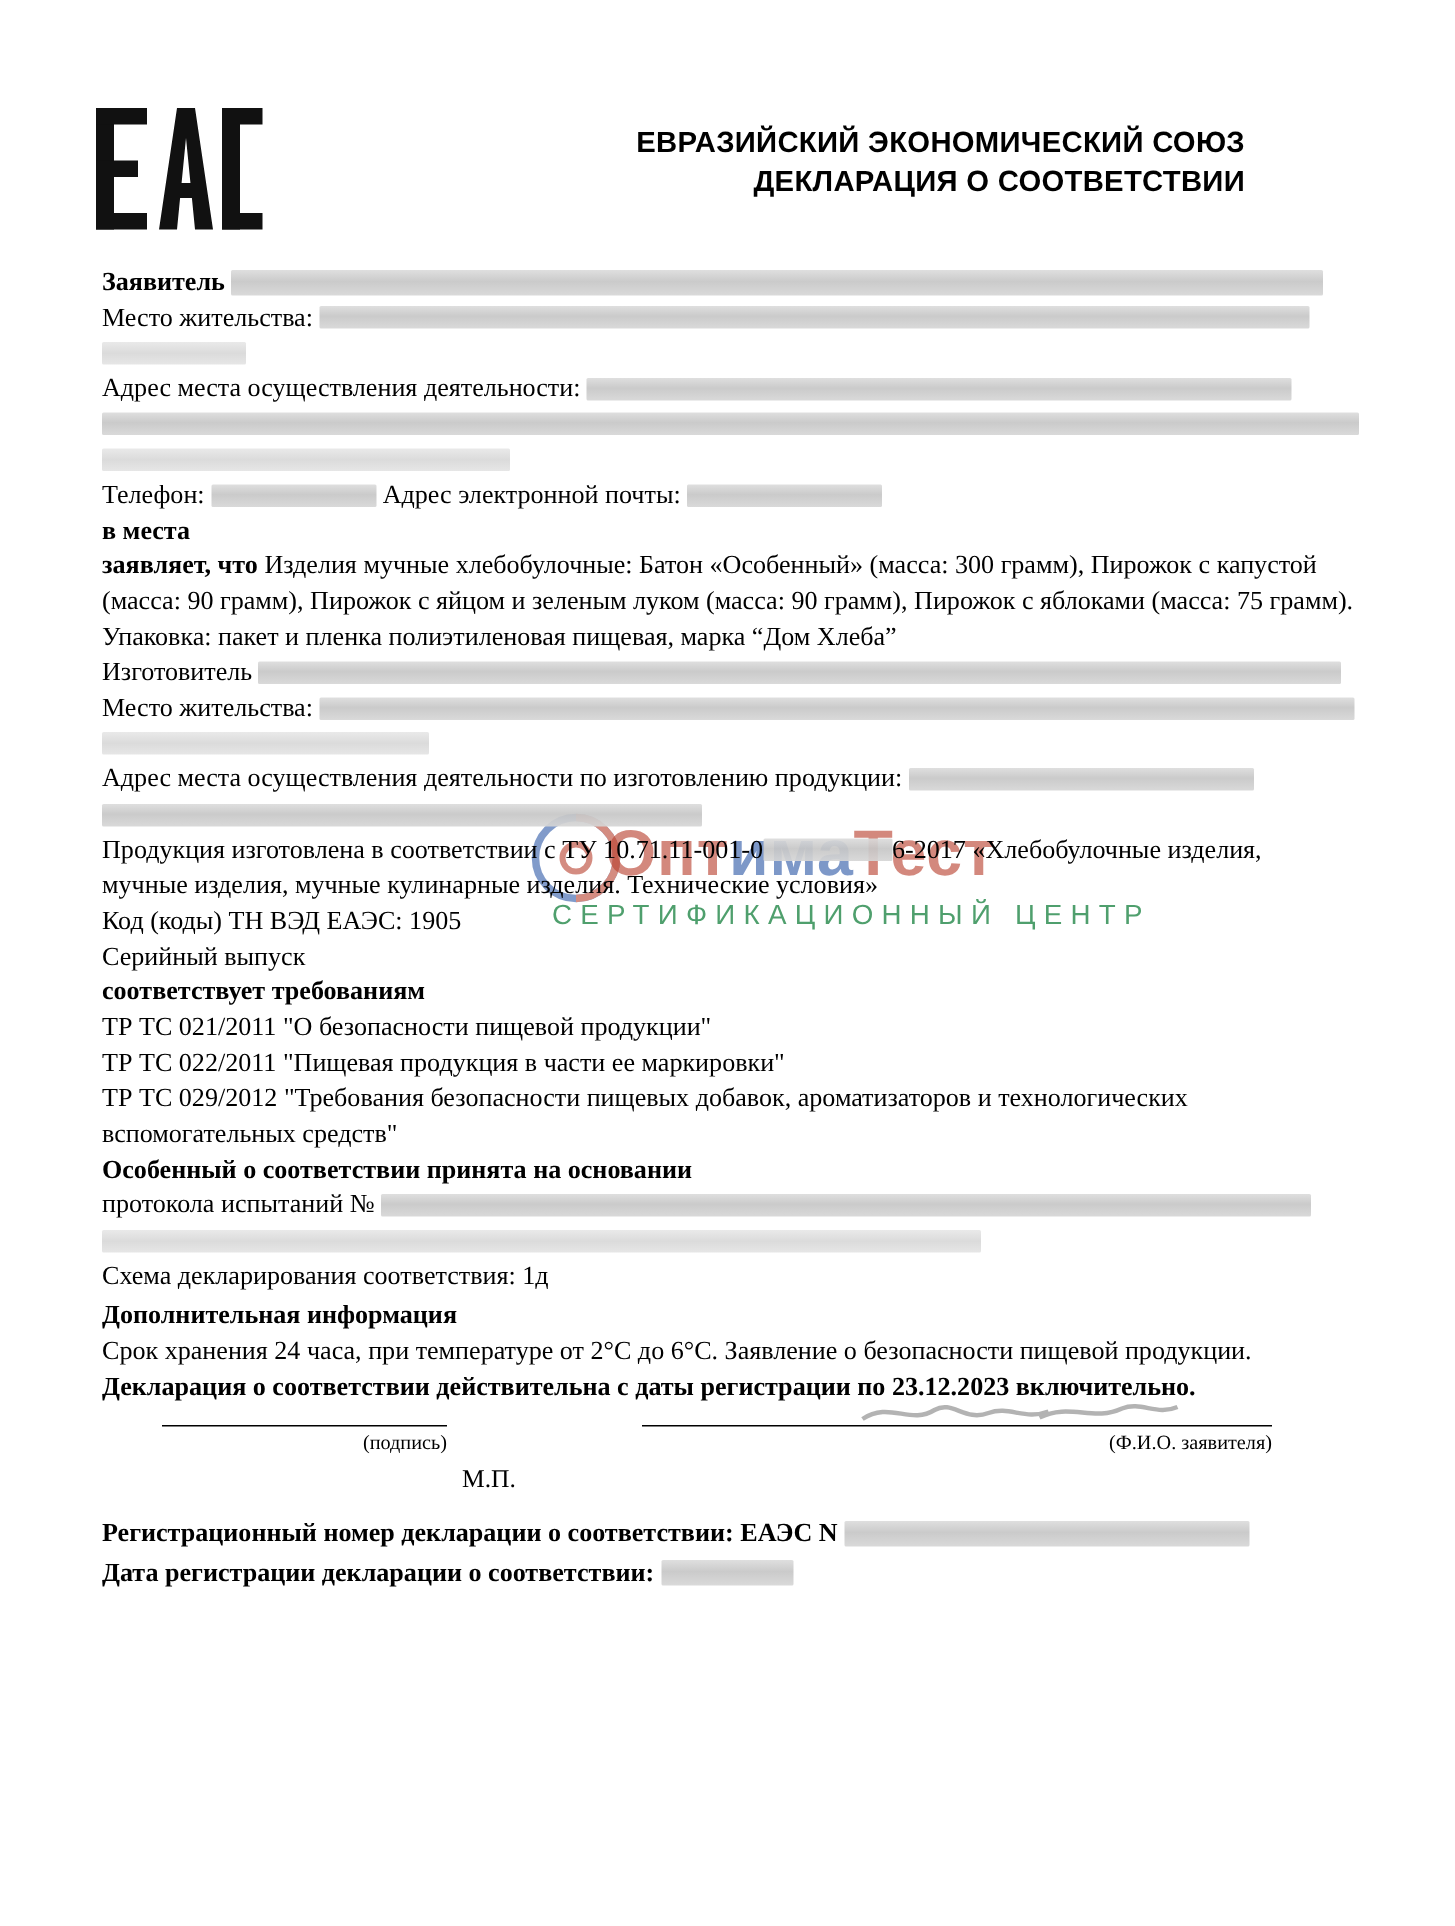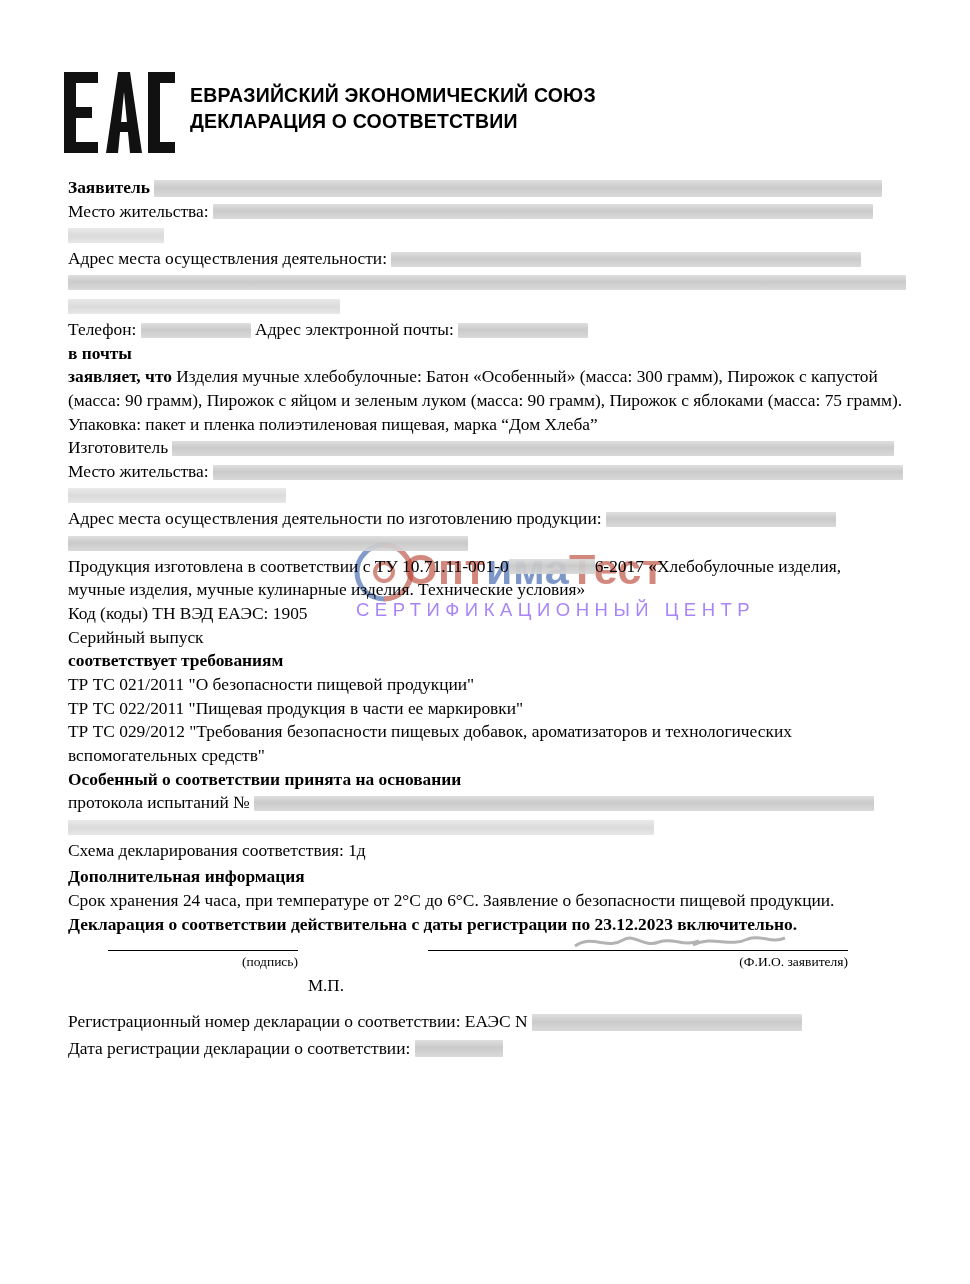--- a/index.html
+++ b/index.html
@@ -30,21 +30,21 @@
     width: 115px;
     height: 85px;
   }
 
   
   .doc-header {
     position: absolute;
     left: 190px;
     top: 82px;
     width: 640px;
-    text-align: left;
+    text-align: right;
     font-family: "Liberation Sans", sans-serif;
     font-weight: bold;
     font-size: 19.5px;
     letter-spacing: 0.2px;
     line-height: 1.35;
   }
 
   
   .body-text {
     position: absolute;
@@ -93,23 +93,23 @@
     opacity: .62;
     letter-spacing: 0.5px;
     margin-left: 52px;
     line-height: 1;
   }
   .wm-text .blue { color: #2f5aa8; }
   .wm-sub {
     font-family: "Liberation Sans", sans-serif;
     font-size: 18.5px;
     letter-spacing: 5.5px;
-    color: #8b5cf6;
+    color: #15803d;
     opacity: .75;
-    margin-left: 4px;
+    margin-left: 16px;
     margin-top: 8px;
   }
   .wm-logo {
     position: absolute;
     left: 0px;
     top: -8px;
     width: 64px;
     height: 64px;
     opacity: .6;
   }
@@ -149,21 +149,21 @@
 
   
   .footer {
     position: absolute;
     left: 68px;
     top: 1008px;
     width: 860px;
     font-size: 17.4px;
     line-height: 1.55;
   }
-  .footer .b { font-weight: normal; }
+  .footer .b { font-weight: bold; }
 </style>
 </head>
 <body>
 
 <div class="page">
 
   <div class="eac-mark">
     <svg width="115" height="85" viewBox="0 0 115 85" xmlns="http://www.w3.org/2000/svg">
       <g fill="#111111">
 
@@ -228,21 +228,21 @@
       <span class="redact faint" style="width:272px;"></span>
     </div>
 
     <div class="line">
       <span>Телефон:</span>
       <span class="redact" style="width:110px;"></span>
       <span>Адрес электронной почты:</span>
       <span class="redact" style="width:130px;"></span>
     </div>
 
-    <div class="line b">в почты</div>
+    <div class="line b">в места</div>
 
     <div class="line">
       <span class="b">заявляет, что</span>
       <span>Изделия мучные хлебобулочные: Батон «Особенный» (масса: 300 грамм), Пирожок с капустой (масса: 90 грамм), Пирожок с яйцом и зеленым луком (масса: 90 грамм), Пирожок с яблоками (масса: 75 грамм). Упаковка:  пакет и пленка полиэтиленовая пищевая, марка “Дом Хлеба”</span>
     </div>
 
     <div class="line">
       <span>Изготовитель</span>
       <span class="redact" style="width:722px;"></span>
     </div>

